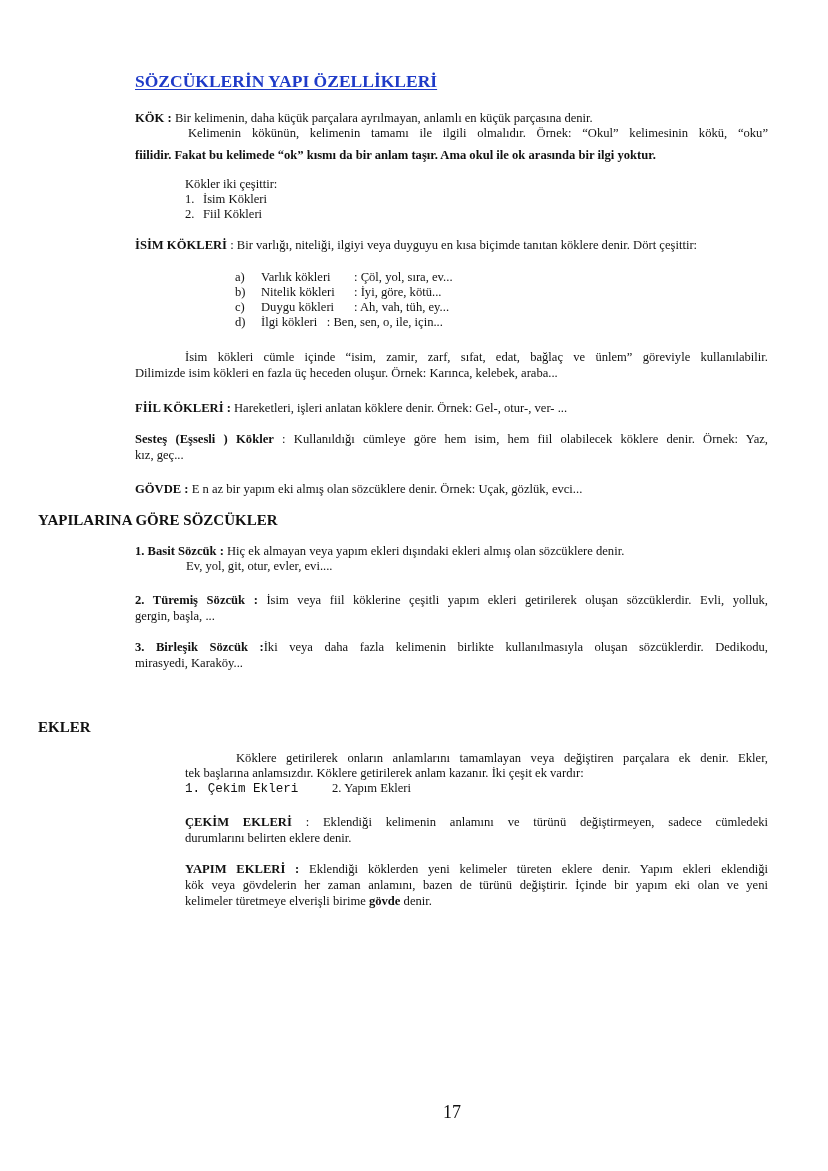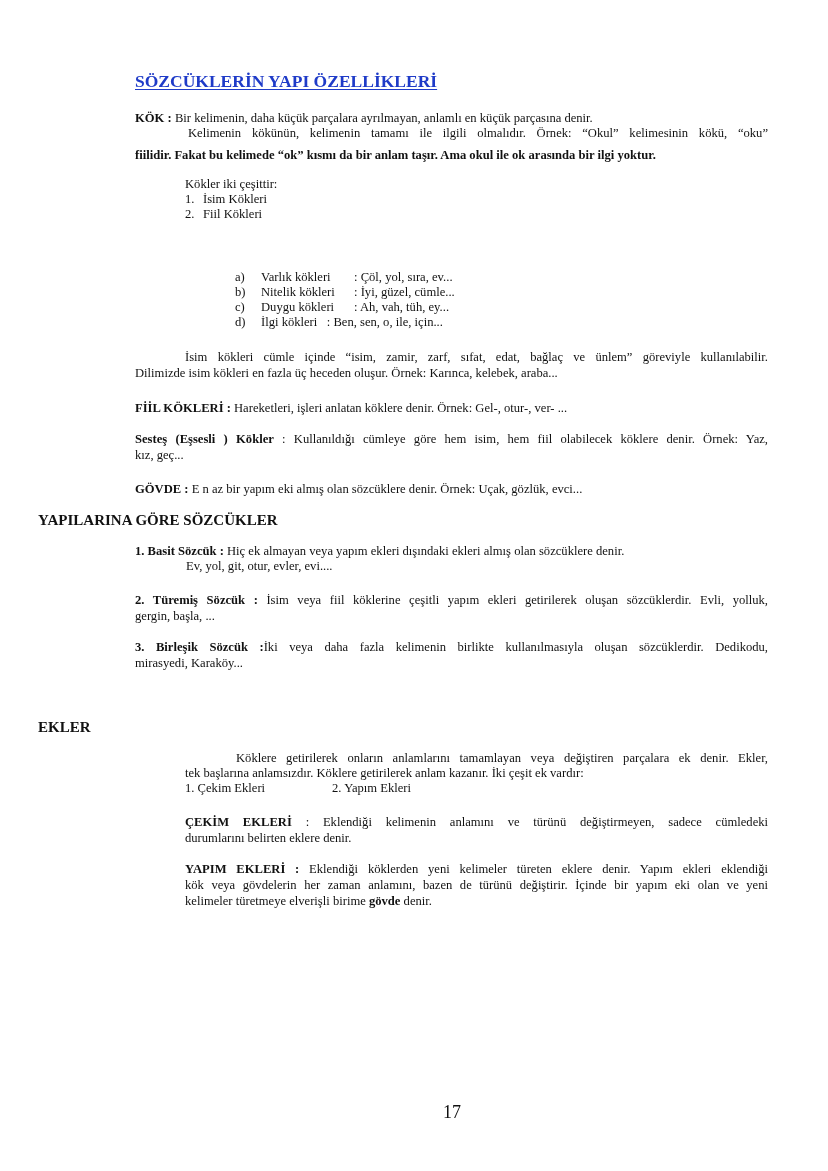--- a/index.html
+++ b/index.html
@@ -29,26 +29,29 @@
   <div class="abs" style="left:97px; top:148px;font-weight:bold;">fiilidir. Fakat bu kelimede “ok” kısmı da bir anlam taşır. Ama okul ile ok arasında bir ilgi yoktur.</div>
 
   <div class="abs" style="left:147px; top:177px;">Kökler iki çeşittir:</div>
   <div class="abs" style="left:147px; top:192px;">
     <span style="display:inline-block;width:18px;">1.</span><span>İsim Kökleri</span>
   </div>
   <div class="abs" style="left:147px; top:207px;">
     <span style="display:inline-block;width:18px;">2.</span><span>Fiil Kökleri</span>
   </div>
 
+  <div class="abs" style="left:97px; top:238px;">
+    <b>İSİM KÖKLERİ</b><span> : Bir varlığı, niteliği, ilgiyi veya duyguyu en kısa biçimde tanıtan köklere denir. Dört çeşittir:</span>
+  </div>
 
   <div class="abs" style="left:197px; top:270px;">
     <span style="display:inline-block;width:26px;">a)</span><span style="display:inline-block;width:93px;">Varlık kökleri</span><span>: Çöl, yol, sıra, ev...</span>
   </div>
   <div class="abs" style="left:197px; top:285px;">
-    <span style="display:inline-block;width:26px;">b)</span><span style="display:inline-block;width:93px;">Nitelik kökleri</span><span>: İyi, güzel, cümle...</span>
+    <span style="display:inline-block;width:26px;">b)</span><span style="display:inline-block;width:93px;">Nitelik kökleri</span><span>: İyi, göre, kötü...</span>
   </div>
   <div class="abs" style="left:197px; top:300px;">
     <span style="display:inline-block;width:26px;">c)</span><span style="display:inline-block;width:93px;">Duygu kökleri</span><span>: Ah, vah, tüh, ey...</span>
   </div>
   <div class="abs" style="left:197px; top:315px;">
     <span style="display:inline-block;width:26px;">d)</span><span>İlgi kökleri</span>&nbsp;&nbsp;&nbsp;<span>: Ben, sen, o, ile, için...</span>
   </div>
 
   <div class="abs just" style="left:147px; top:350px; width:583px;">İsim kökleri cümle içinde “isim, zamir, zarf, sıfat, edat, bağlaç ve ünlem” göreviyle kullanılabilir.</div>
   <div class="abs" style="left:97px; top:401px;">
@@ -80,21 +83,21 @@
 
   <div class="abs just" style="left:97px; top:640px; width:633px;">
     <b>3. Birleşik Sözcük :</b><span>İki veya daha fazla kelimenin birlikte kullanılmasıyla oluşan sözcüklerdir. Dedikodu,</span>
   </div>
   <div class="abs" style="left:97px; top:656px;">mirasyedi, Karaköy...</div>
 
   <div class="center" style="top:719px;">EKLER</div>
   <div class="abs just" style="left:198px; top:751px; width:532px;">Köklere getirilerek onların anlamlarını tamamlayan veya değiştiren parçalara ek denir. Ekler,</div>
   <div class="abs" style="left:147px; top:766px;">tek başlarına anlamsızdır. Köklere getirilerek anlam kazanır.  İki çeşit ek vardır:</div>
   <div class="abs" style="left:147px; top:781px;">
-    <span style="display:inline-block;width:147px;">1. Çekim Ekleri</span><span>2. Yapım Ekleri</span>
+    <span style="display:inline-block;width:147px;font-family:Liberation Mono, monospace;">1. Çekim Ekleri</span><span>2. Yapım Ekleri</span>
   </div>
 
   <div class="abs just" style="left:147px; top:815px; width:583px;">
     <b>ÇEKİM EKLERİ</b><span> : Eklendiği kelimenin anlamını ve türünü değiştirmeyen, sadece cümledeki</span>
   </div>
   <div class="abs" style="left:147px; top:831px;">durumlarını belirten eklere denir.</div>
 
   <div class="abs just" style="left:147px; top:862px; width:583px;">
     <b>YAPIM EKLERİ  :</b><span> Eklendiği köklerden yeni kelimeler türeten eklere denir. Yapım ekleri eklendiği</span>
   </div>

